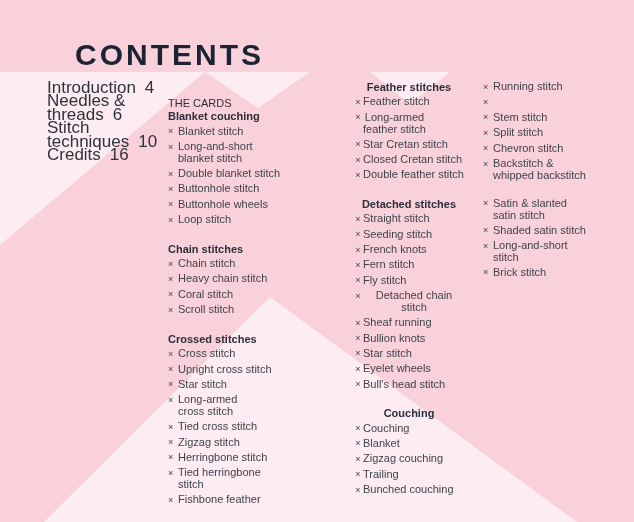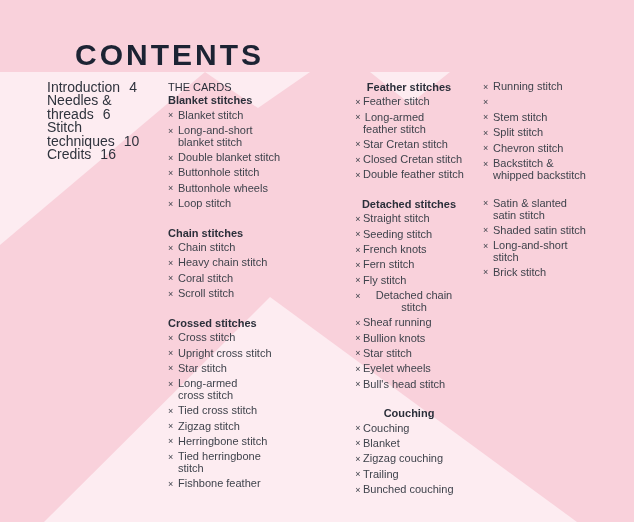--- a/index.html
+++ b/index.html
@@ -1,25 +1,25 @@
 <!DOCTYPE html>
 <html><head>
 <meta charset="utf-8">
 <style>
   html,body{margin:0;padding:0;}
   body{width:634px;height:522px;overflow:hidden;font-family:"Liberation Sans",sans-serif;}
   .page{position:relative;width:634px;height:522px;overflow:hidden;background:#fca5a5;}
   .bg{position:absolute;left:0;top:0;width:634px;height:522px;display:block;}
   .title{position:absolute;left:75px;top:38px;margin:0;font-size:30px;font-weight:bold;
          letter-spacing:3px;color:#1c2333;}
-  .pagelinks{position:absolute;left:47px;top:81px;width:118px;font-size:14px;
+  .pagelinks{position:absolute;left:47px;top:81px;width:118px;font-size:17px;
              line-height:13.4px;color:#2f333d;}
   .pagelinks .num{margin-left:9px;}
   .col{position:absolute;top:81px;font-size:11px;color:#3f434c;}
-  .col2{left:168px;width:138px;}
+  .col2{left:168px;width:138px;margin-top:16px;}
   .col3{left:353px;width:112px;text-align:center;}
   .col4{left:483px;width:128px;}
   .lead{line-height:13.4px;color:#2b2f3a;}
   .sec{margin-bottom:16px;}
   .sec-title{font-weight:bold;color:#2b2f3a;line-height:13.4px;margin-bottom:2px;}
   .item{display:flex;align-items:flex-start;margin-bottom:3px;line-height:11.9px;}
   .item .bullet{flex:0 0 10px;font-size:9px;line-height:11.9px;padding-top:0.5px;color:#3f434c;}
   .item .label{white-space:pre-line;}
 </style>
 </head>
@@ -40,21 +40,21 @@
   <div class="pagelinks">
       <div><span>Introduction</span><span class="num">4</span></div>
       <div><span>Needles &amp; threads</span><span class="num">6</span></div>
       <div><span>Stitch techniques</span><span class="num">10</span></div>
       <div><span>Credits</span><span class="num">16</span></div>
     </div>
 
   <div class="col col2">
       <div class="lead">THE CARDS</div>
       <div class="sec">
-        <div class="sec-title">Blanket stitches</div>
+        <div class="sec-title">Blanket couching</div>
         <div class="item">
           <span class="bullet">×</span>
           <span class="label">Blanket stitch</span>
         </div>
         <div class="item">
           <span class="bullet">×</span>
           <span class="label">Long-and-short
 blanket stitch</span>
         </div>
         <div class="item">

